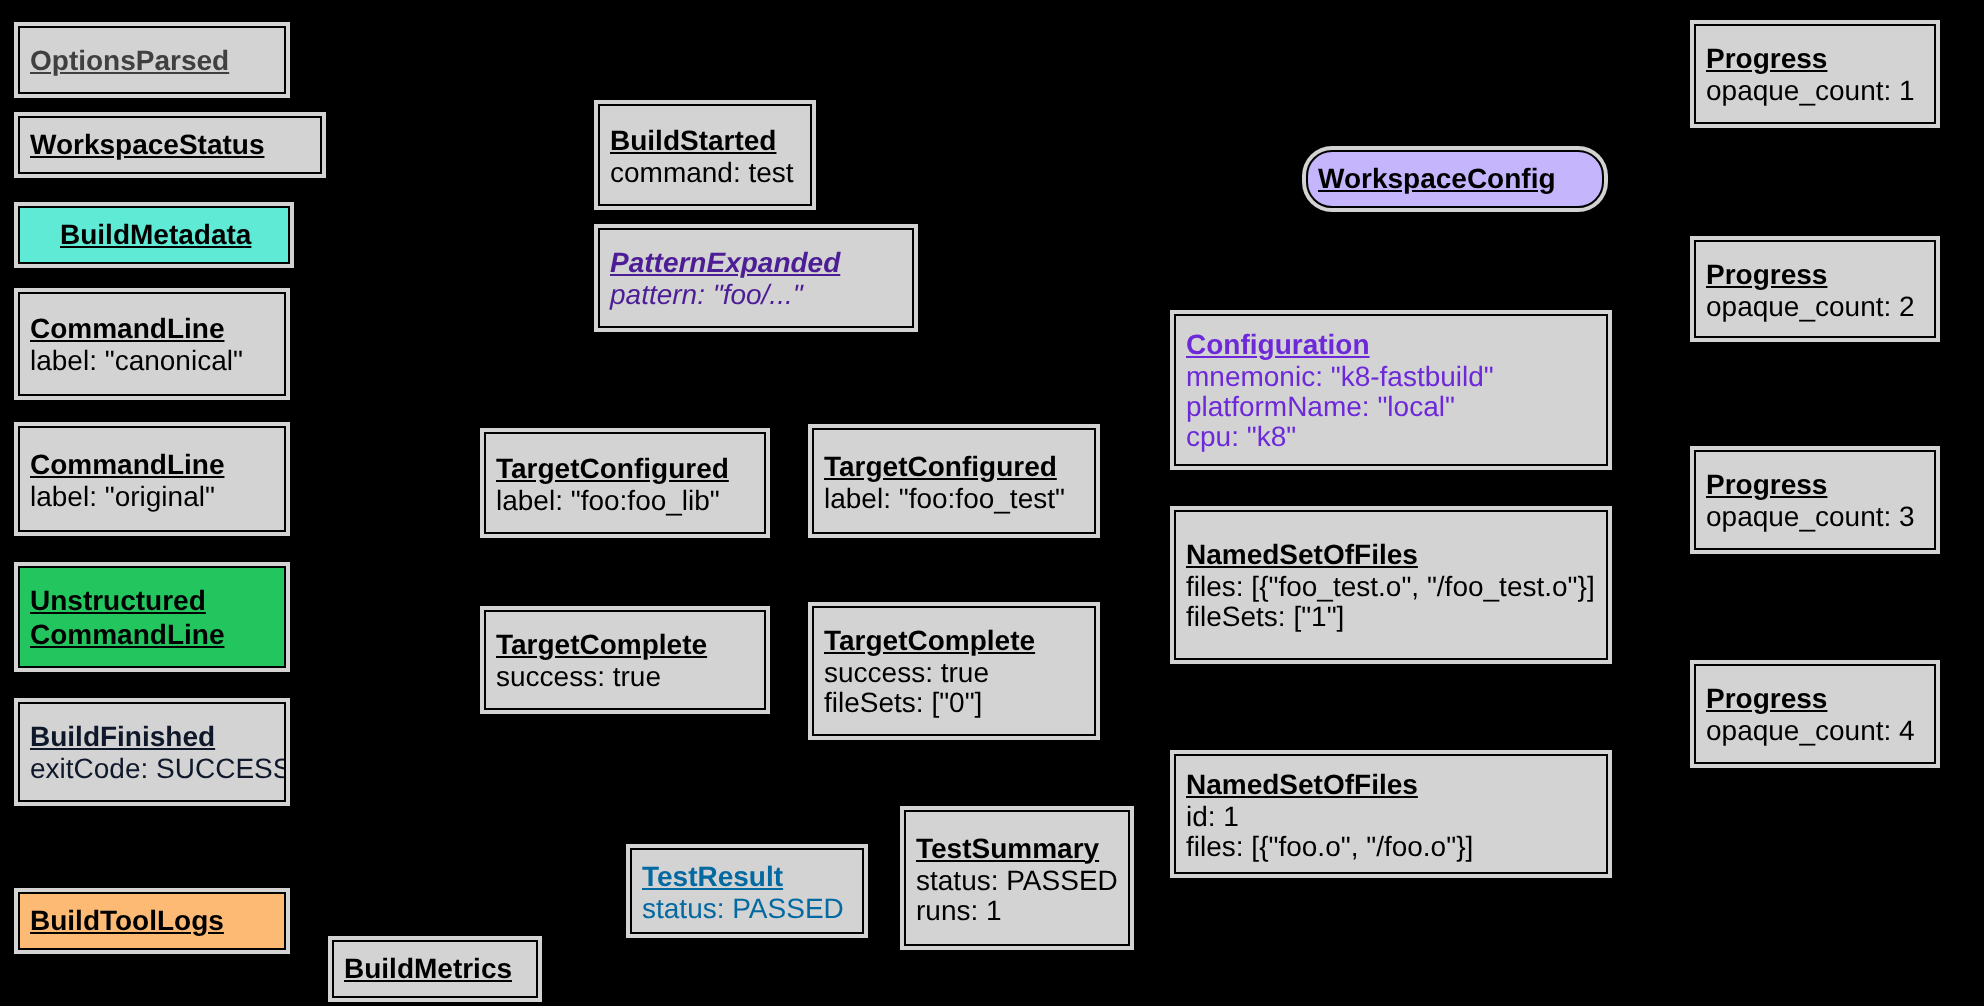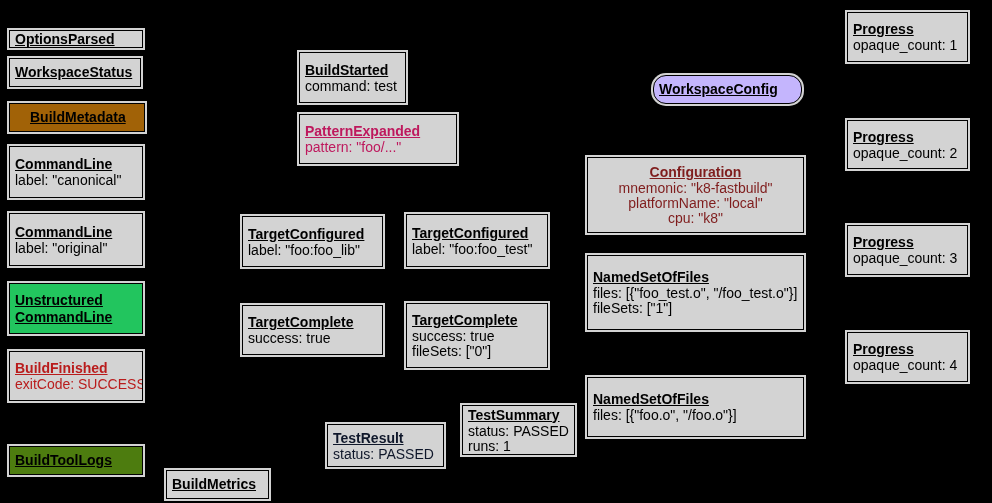--- a/index.html
+++ b/index.html
@@ -38,101 +38,102 @@
   .node-line {
     font-size: 14px;
     line-height: 15px;
     white-space: pre;
   }
 </style>
 </head>
 <body>
 
 <div id="canvas" style="background: rgb(0, 0, 0);">
-    <div class="node" style="left: 9px; top: 30px; width: 134px; height: 18px; background: rgb(211, 211, 211); border-color: rgb(0, 0, 0); color: #000000; box-shadow: rgb(211, 211, 211) 0px 0px 0px 2px;">
+    <div class="node" style="left: 9px; top: 13px; width: 134px; height: 34px; background: rgb(211, 211, 211); border-color: rgb(0, 0, 0); color: #404040; box-shadow: rgb(211, 211, 211) 0px 0px 0px 2px;">
       <div class="node-title">OptionsParsed</div>
     </div>
-    <div class="node" style="left: 9px; top: 58px; width: 132px; height: 29px; background: rgb(211, 211, 211); border-color: rgb(0, 0, 0); color: rgb(0, 0, 0); box-shadow: rgb(211, 211, 211) 0px 0px 0px 2px;">
+    <div class="node" style="left: 9px; top: 58px; width: 152px; height: 29px; background: rgb(211, 211, 211); border-color: rgb(0, 0, 0); color: rgb(0, 0, 0); box-shadow: rgb(211, 211, 211) 0px 0px 0px 2px;">
       <div class="node-title">WorkspaceStatus</div>
     </div>
-    <div class="node" style="left: 9px; top: 103px; width: 136px; height: 29px; background: #a16207; border-color: rgb(0, 0, 0); color: rgb(0, 0, 0); box-shadow: rgb(211, 211, 211) 0px 0px 0px 2px; padding-left: 20px;">
+    <div class="node" style="left: 9px; top: 103px; width: 136px; height: 29px; background: #5eead4; border-color: rgb(0, 0, 0); color: rgb(0, 0, 0); box-shadow: rgb(211, 211, 211) 0px 0px 0px 2px; padding-left: 20px;">
       <div class="node-title">BuildMetadata</div>
     </div>
     <div class="node" style="left: 9px; top: 146px; width: 134px; height: 52px; background: rgb(211, 211, 211); border-color: rgb(0, 0, 0); color: rgb(0, 0, 0); box-shadow: rgb(211, 211, 211) 0px 0px 0px 2px;">
       <div class="node-title">CommandLine</div>
       <div class="node-line">label: "canonical"</div>
     </div>
     <div class="node" style="left: 9px; top: 213px; width: 134px; height: 53px; background: rgb(211, 211, 211); border-color: rgb(0, 0, 0); color: rgb(0, 0, 0); box-shadow: rgb(211, 211, 211) 0px 0px 0px 2px;">
       <div class="node-title">CommandLine</div>
       <div class="node-line">label: "original"</div>
     </div>
     <div class="node" style="left: 9px; top: 283px; width: 134px; height: 51px; background: #22c55e; border-color: rgb(0, 0, 0); color: rgb(0, 0, 0); box-shadow: rgb(211, 211, 211) 0px 0px 0px 2px;">
       <div class="node-title">Unstructured
 CommandLine</div>
     </div>
-    <div class="node" style="left: 9px; top: 351px; width: 134px; height: 50px; background: rgb(211, 211, 211); border-color: rgb(0, 0, 0); color: #b91c1c; box-shadow: rgb(211, 211, 211) 0px 0px 0px 2px;">
+    <div class="node" style="left: 9px; top: 351px; width: 134px; height: 50px; background: rgb(211, 211, 211); border-color: rgb(0, 0, 0); color: #0f172a; box-shadow: rgb(211, 211, 211) 0px 0px 0px 2px;">
       <div class="node-title">BuildFinished</div>
       <div class="node-line">exitCode: SUCCESS</div>
     </div>
-    <div class="node" style="left: 9px; top: 446px; width: 134px; height: 29px; background: #4d7c0f; border-color: rgb(0, 0, 0); color: rgb(0, 0, 0); box-shadow: rgb(211, 211, 211) 0px 0px 0px 2px;">
+    <div class="node" style="left: 9px; top: 446px; width: 134px; height: 29px; background: #fdba74; border-color: rgb(0, 0, 0); color: rgb(0, 0, 0); box-shadow: rgb(211, 211, 211) 0px 0px 0px 2px;">
       <div class="node-title">BuildToolLogs</div>
     </div>
     <div class="node" style="left: 166px; top: 470px; width: 103px; height: 29px; background: rgb(211, 211, 211); border-color: rgb(0, 0, 0); color: rgb(0, 0, 0); box-shadow: rgb(211, 211, 211) 0px 0px 0px 2px;">
       <div class="node-title">BuildMetrics</div>
     </div>
     <div class="node" style="left: 299px; top: 12px; width: 107px; height: 51px; background: rgb(211, 211, 211); border-color: rgb(0, 0, 0); color: rgb(0, 0, 0); box-shadow: rgb(211, 211, 211) 0px 0px 0px 2px; margin-top: 40px;">
       <div class="node-title">BuildStarted</div>
       <div class="node-line">command: test</div>
     </div>
-    <div class="node" style="left: 299px; top: 114px; width: 158px; height: 50px; background: rgb(211, 211, 211); border-color: rgb(0, 0, 0); color: #be185d; box-shadow: rgb(211, 211, 211) 0px 0px 0px 2px;">
+    <div class="node" style="left: 299px; top: 114px; width: 158px; height: 50px; background: rgb(211, 211, 211); border-color: rgb(0, 0, 0); color: #4c1d95; box-shadow: rgb(211, 211, 211) 0px 0px 0px 2px; font-style: italic;">
       <div class="node-title">PatternExpanded</div>
       <div class="node-line">pattern: "foo/..."</div>
     </div>
     <div class="node" style="left: 242px; top: 216px; width: 141px; height: 51px; background: rgb(211, 211, 211); border-color: rgb(0, 0, 0); color: rgb(0, 0, 0); box-shadow: rgb(211, 211, 211) 0px 0px 0px 2px;">
       <div class="node-title">TargetConfigured</div>
       <div class="node-line">label: "foo:foo_lib"</div>
     </div>
     <div class="node" style="left: 406px; top: 214px; width: 142px; height: 53px; background: rgb(211, 211, 211); border-color: rgb(0, 0, 0); color: rgb(0, 0, 0); box-shadow: rgb(211, 211, 211) 0px 0px 0px 2px;">
       <div class="node-title">TargetConfigured</div>
       <div class="node-line">label: "foo:foo_test"</div>
     </div>
     <div class="node" style="left: 242px; top: 305px; width: 141px; height: 50px; background: rgb(211, 211, 211); border-color: rgb(0, 0, 0); color: rgb(0, 0, 0); box-shadow: rgb(211, 211, 211) 0px 0px 0px 2px;">
       <div class="node-title">TargetComplete</div>
       <div class="node-line">success: true</div>
     </div>
     <div class="node" style="left: 406px; top: 303px; width: 142px; height: 65px; background: rgb(211, 211, 211); border-color: rgb(0, 0, 0); color: rgb(0, 0, 0); box-shadow: rgb(211, 211, 211) 0px 0px 0px 2px;">
       <div class="node-title">TargetComplete</div>
       <div class="node-line">success: true</div>
       <div class="node-line">fileSets: ["0"]</div>
     </div>
-    <div class="node" style="left: 315px; top: 424px; width: 117px; height: 43px; background: rgb(211, 211, 211); border-color: rgb(0, 0, 0); color: #0f172a; box-shadow: rgb(211, 211, 211) 0px 0px 0px 2px; margin-left: 12px;">
+    <div class="node" style="left: 315px; top: 424px; width: 117px; height: 43px; background: rgb(211, 211, 211); border-color: rgb(0, 0, 0); color: #0369a1; box-shadow: rgb(211, 211, 211) 0px 0px 0px 2px;">
       <div class="node-title">TestResult</div>
       <div class="node-line">status: PASSED</div>
     </div>
-    <div class="node" style="left: 462px; top: 405px; width: 113px; height: 50px; background: rgb(211, 211, 211); border-color: rgb(0, 0, 0); color: rgb(0, 0, 0); box-shadow: rgb(211, 211, 211) 0px 0px 0px 2px;">
+    <div class="node" style="left: 452px; top: 405px; width: 113px; height: 68px; background: rgb(211, 211, 211); border-color: rgb(0, 0, 0); color: rgb(0, 0, 0); box-shadow: rgb(211, 211, 211) 0px 0px 0px 2px;">
       <div class="node-title">TestSummary</div>
       <div class="node-line">status: PASSED</div>
       <div class="node-line">runs: 1</div>
     </div>
     <div class="node" style="left: 653px; top: 75px; width: 149px; height: 29px; background: #c4b5fd; border-color: rgb(0, 0, 0); color: rgb(0, 0, 0); box-shadow: rgb(211, 211, 211) 0px 0px 0px 2px; border-radius: 13px;">
       <div class="node-title">WorkspaceConfig</div>
     </div>
-    <div class="node" style="left: 587px; top: 157px; width: 217px; height: 76px; background: rgb(211, 211, 211); border-color: rgb(0, 0, 0); color: #7f1d1d; box-shadow: rgb(211, 211, 211) 0px 0px 0px 2px; text-align: center;">
+    <div class="node" style="left: 587px; top: 157px; width: 217px; height: 76px; background: rgb(211, 211, 211); border-color: rgb(0, 0, 0); color: #6d28d9; box-shadow: rgb(211, 211, 211) 0px 0px 0px 2px;">
       <div class="node-title">Configuration</div>
       <div class="node-line">mnemonic: "k8-fastbuild"</div>
       <div class="node-line">platformName: "local"</div>
       <div class="node-line">cpu: "k8"</div>
     </div>
     <div class="node" style="left: 587px; top: 255px; width: 217px; height: 75px; background: rgb(211, 211, 211); border-color: rgb(0, 0, 0); color: rgb(0, 0, 0); box-shadow: rgb(211, 211, 211) 0px 0px 0px 2px;">
       <div class="node-title">NamedSetOfFiles</div>
       <div class="node-line">files: [{"foo_test.o", "/foo_test.o"}]</div>
       <div class="node-line">fileSets: ["1"]</div>
     </div>
     <div class="node" style="left: 587px; top: 377px; width: 217px; height: 60px; background: rgb(211, 211, 211); border-color: rgb(0, 0, 0); color: rgb(0, 0, 0); box-shadow: rgb(211, 211, 211) 0px 0px 0px 2px;">
       <div class="node-title">NamedSetOfFiles</div>
+      <div class="node-line">id: 1</div>
       <div class="node-line">files: [{"foo.o", "/foo.o"}]</div>
     </div>
     <div class="node" style="left: 847px; top: 12px; width: 121px; height: 50px; background: rgb(211, 211, 211); border-color: rgb(0, 0, 0); color: rgb(0, 0, 0); box-shadow: rgb(211, 211, 211) 0px 0px 0px 2px;">
       <div class="node-title">Progress</div>
       <div class="node-line">opaque_count: 1</div>
     </div>
     <div class="node" style="left: 847px; top: 120px; width: 121px; height: 49px; background: rgb(211, 211, 211); border-color: rgb(0, 0, 0); color: rgb(0, 0, 0); box-shadow: rgb(211, 211, 211) 0px 0px 0px 2px;">
       <div class="node-title">Progress</div>
       <div class="node-line">opaque_count: 2</div>
     </div>

